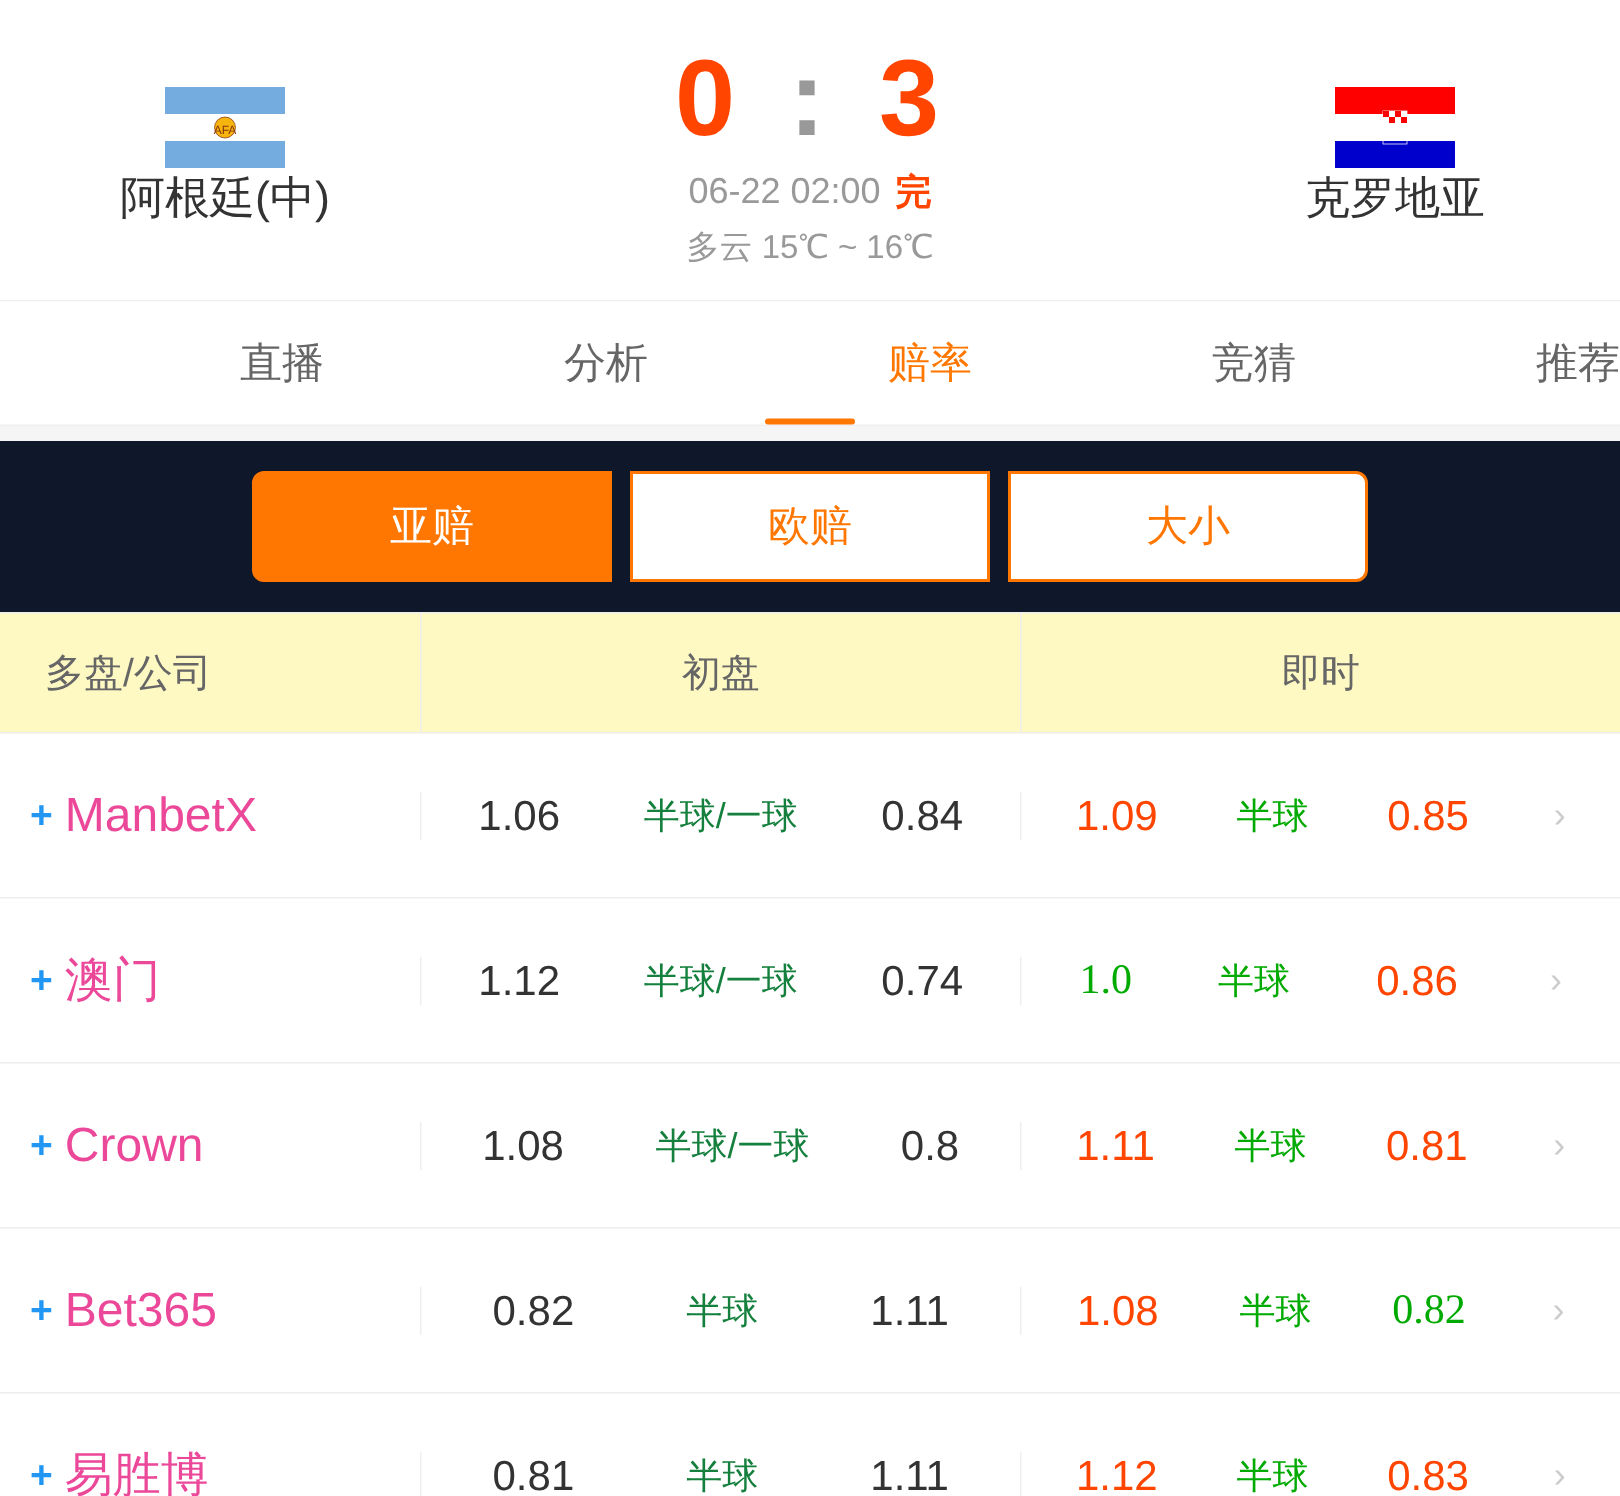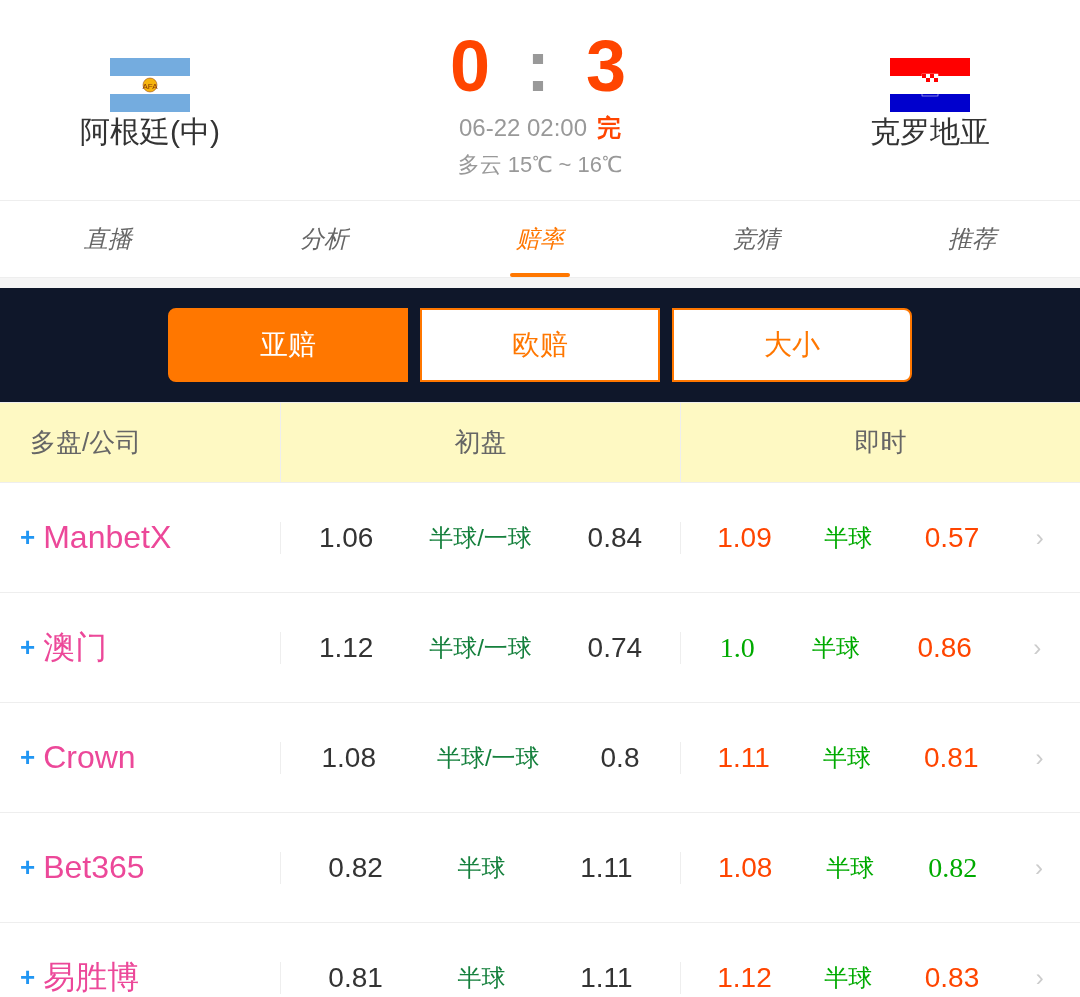--- a/index.html
+++ b/index.html
@@ -63,27 +63,26 @@
     }
 
     
     .tabs-bar {
       display: flex;
       border-bottom: 1px solid #eee;
       background: #fff;
     }
     .tab-item {
       flex: 1;
-      text-align: center;
+      text-align: right;
       padding: 22px 0;
-      font-size: 24px;
+      font-size: 28px;
       color: #666;
       position: relative;
       cursor: pointer;
-      font-style: italic;
     }
     .tab-item.active {
       color: #ff7700;
     }
     .tab-item.active::after {
       content: '';
       position: absolute;
       bottom: 0;
       left: 50%;
       transform: translateX(-50%);
@@ -293,21 +292,21 @@
       <span class="company-name">ManbetX</span>
     </div>
     <div class="cell-initial">
       <span class="odds-val">1.06</span>
       <span class="handicap-text">半球/一球</span>
       <span class="odds-val">0.84</span>
     </div>
     <div class="cell-realtime">
       <span class="odds-val red">1.09</span>
       <span class="handicap-text" style="color:#00aa00;">半球</span>
-      <span class="odds-val red">0.57</span>
+      <span class="odds-val red">0.85</span>
       <span class="arrow-right">›</span>
     </div>
   </div>
 
   <div class="odds-row">
     <div class="cell-company">
       <span class="plus-icon">+</span>
       <span class="company-name">澳门</span>
     </div>
     <div class="cell-initial">

